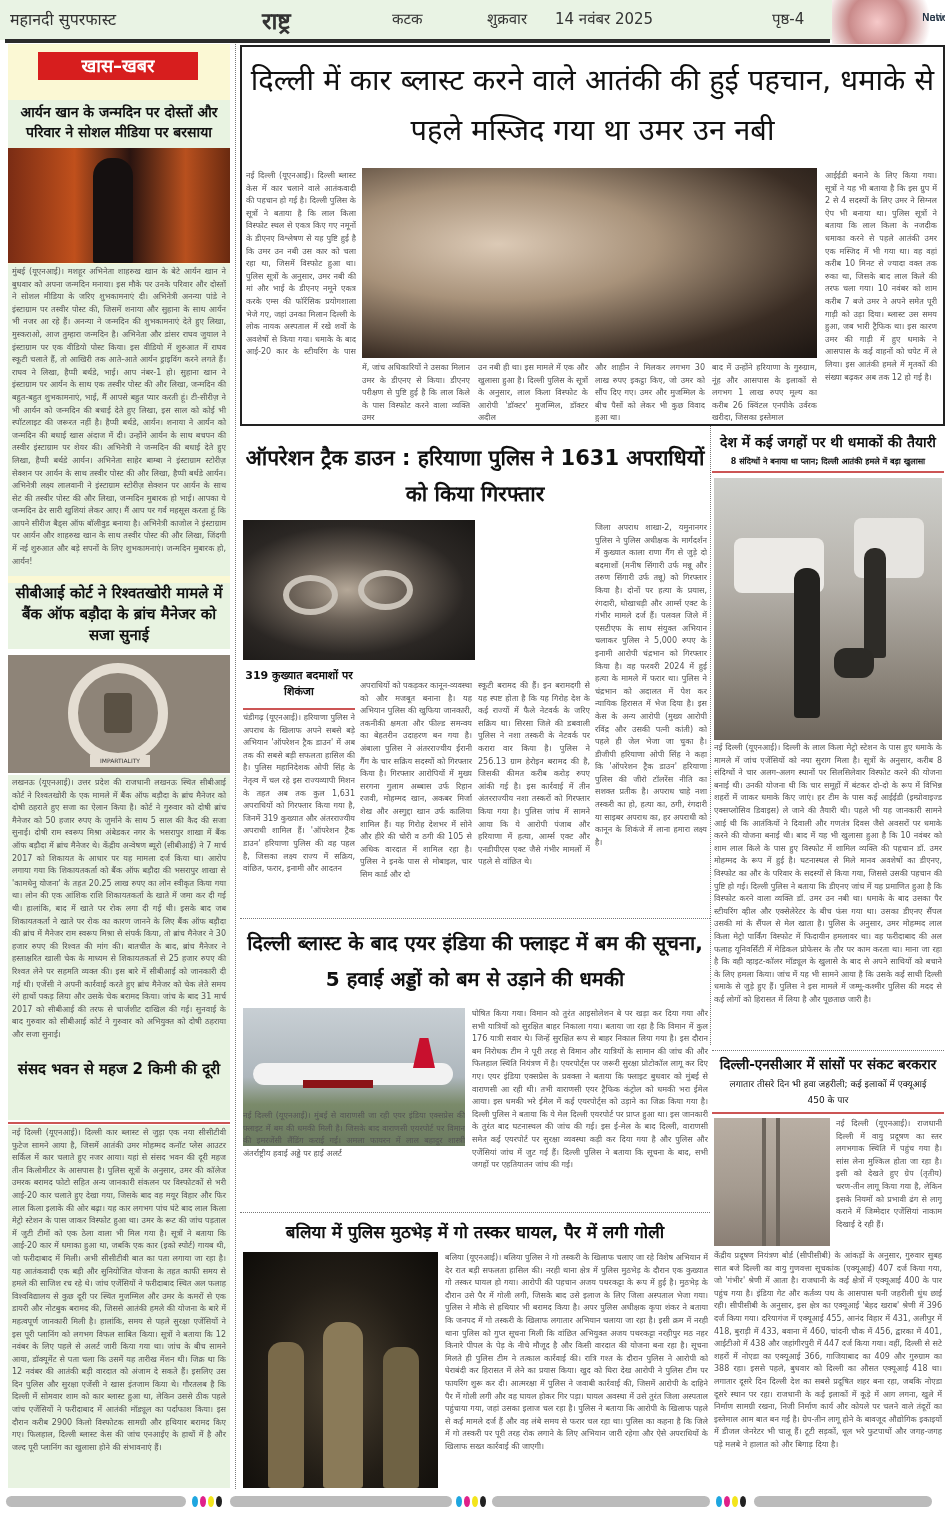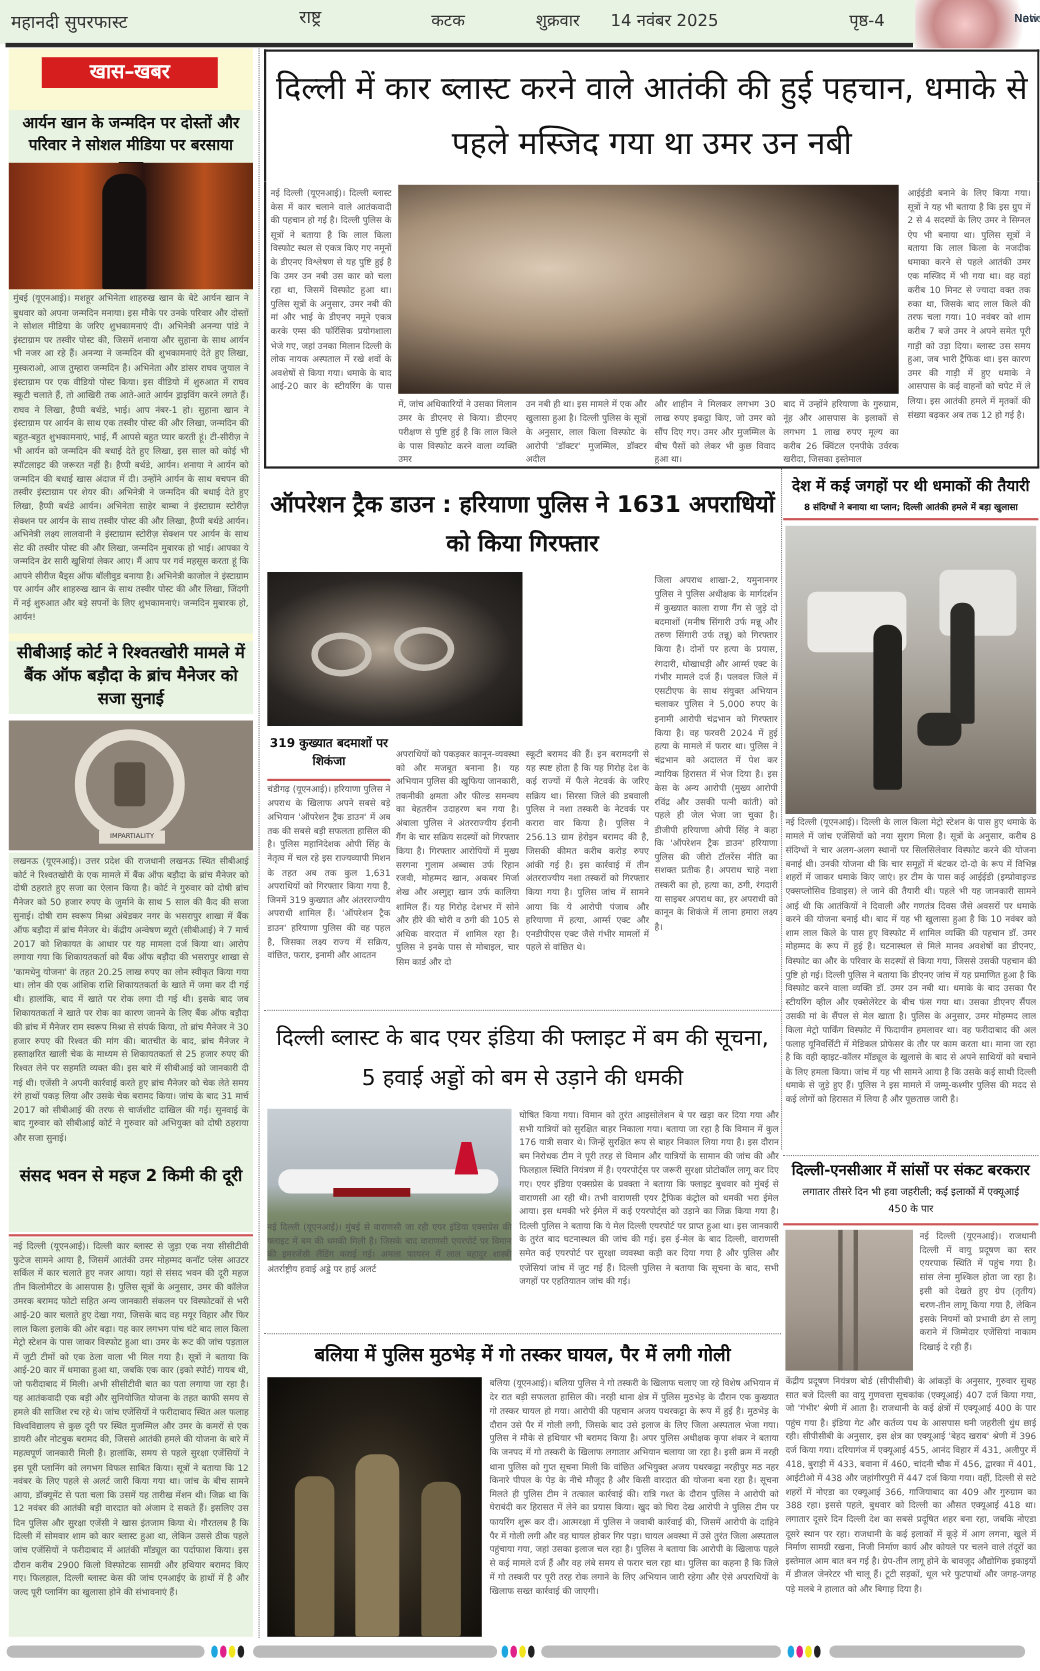--- a/index.html
+++ b/index.html
@@ -23,21 +23,21 @@
 .redline{border-top:2px solid #c55}
 .cmyk{position:absolute;top:1496px;display:flex;gap:2px}
 .cmyk i{display:block;width:6px;height:11px;border-radius:50%}
 .bar{position:absolute;top:1496px;height:11px;background:#bbb;border-radius:6px}
 </style>
 </head>
 <body>
 
 <div class="abs masthead">
   <span class="mh-text" style="left:10px;font-size:16px">महानदी सुपरफास्ट</span>
-  <span class="mh-text" style="left:272px;font-size:16px;top:4px;font-weight:normal">राष्ट्र</span>
+  <span class="mh-text" style="left:262px;font-size:23px;top:4px;font-weight:bold">राष्ट्र</span>
   <span class="mh-text" style="left:392px">कटक</span>
   <span class="mh-text" style="left:487px">शुक्रवार</span>
   <span class="mh-text" style="left:555px">14 नवंबर 2025</span>
   <span class="mh-text" style="left:772px">पृष्ठ-4</span>
   <div class="mh-rule"></div>
   <div class="logo">
       <span><span>National</span><br><span>News</span></span>
     </div>
 </div>
 
@@ -98,39 +98,39 @@
 <div class="abs redline" style="left:712px;top:471px;width:232px"></div>
 <div class="photo" style="left:714px;top:478px;width:228px;height:262px;background:linear-gradient(180deg,#cfd0cc 0%,#b6b2ab 40%,#8e877d 75%,#6f675d 100%)">
   <div style="position:absolute;left:20px;top:60px;width:90px;height:55px;background:#eceae6;border-radius:8px"></div>
   <div style="position:absolute;left:140px;top:40px;width:70px;height:60px;background:#e6e4e0;border-radius:8px"></div>
   <div style="position:absolute;left:80px;top:90px;width:26px;height:150px;background:#23221f;border-radius:12px 12px 4px 4px"></div>
   <div style="position:absolute;left:150px;top:70px;width:22px;height:110px;background:#2e2c28;border-radius:10px 10px 3px 3px"></div>
   <div style="position:absolute;left:120px;top:170px;width:40px;height:30px;background:#2c2a26;border-radius:12px"></div>
 </div>
 <div class="abs body-text" style="left:714px;top:742px;width:228px;height:306px">नई दिल्ली (यूएनआई)। दिल्ली के लाल किला मेट्रो स्टेशन के पास हुए धमाके के मामले में जांच एजेंसियों को नया सुराग मिला है। सूत्रों के अनुसार, करीब 8 संदिग्धों ने चार अलग-अलग स्थानों पर सिलसिलेवार विस्फोट करने की योजना बनाई थी। उनकी योजना थी कि चार समूहों में बंटकर दो-दो के रूप में विभिन्न शहरों में जाकर धमाके किए जाएं। हर टीम के पास कई आईईडी (इम्प्रोवाइज्ड एक्सप्लोसिव डिवाइस) ले जाने की तैयारी थी। पहले भी यह जानकारी सामने आई थी कि आतंकियों ने दिवाली और गणतंत्र दिवस जैसे अवसरों पर धमाके करने की योजना बनाई थी। बाद में यह भी खुलासा हुआ है कि 10 नवंबर को शाम लाल किले के पास हुए विस्फोट में शामिल व्यक्ति की पहचान डॉ. उमर मोहम्मद के रूप में हुई है। घटनास्थल से मिले मानव अवशेषों का डीएनए, विस्फोट का और के परिवार के सदस्यों से किया गया, जिससे उसकी पहचान की पुष्टि हो गई। दिल्ली पुलिस ने बताया कि डीएनए जांच में यह प्रमाणित हुआ है कि विस्फोट करने वाला व्यक्ति डॉ. उमर उन नबी था। धमाके के बाद उसका पैर स्टीयरिंग व्हील और एक्सेलेरेटर के बीच फंस गया था। उसका डीएनए सैंपल उसकी मां के सैंपल से मेल खाता है। पुलिस के अनुसार, उमर मोहम्मद लाल किला मेट्रो पार्किंग विस्फोट में फिदायीन हमलावर था। वह फरीदाबाद की अल फलाह यूनिवर्सिटी में मेडिकल प्रोफेसर के तौर पर काम करता था। माना जा रहा है कि वही व्हाइट-कॉलर मॉड्यूल के खुलासे के बाद से अपने साथियों को बचाने के लिए हमला किया। जांच में यह भी सामने आया है कि उसके कई साथी दिल्ली धमाके से जुड़े हुए हैं। पुलिस ने इस मामले में जम्मू-कश्मीर पुलिस की मदद से कई लोगों को हिरासत में लिया है और पूछताछ जारी है।</div>
 
-<div class="abs hd" style="left:242px;top:925px;width:466px;font-size:20px;line-height:36px;font-weight:normal">दिल्ली ब्लास्ट के बाद एयर इंडिया की फ्लाइट में बम की सूचना, 5 हवाई अड्डों को बम से उड़ाने की धमकी</div>
+<div class="abs hd" style="left:242px;top:925px;width:466px;font-size:20px;line-height:36px;font-weight:bold">दिल्ली ब्लास्ट के बाद एयर इंडिया की फ्लाइट में बम की सूचना, 5 हवाई अड्डों को बम से उड़ाने की धमकी</div>
 <div class="photo" style="left:243px;top:1008px;width:222px;height:138px;background:linear-gradient(180deg,#c8cfd4 0%,#aeb7bd 50%,#7a8a6a 70%,#6b7a60 100%)">
   <div style="position:absolute;left:10px;top:55px;width:200px;height:22px;background:#f2f2f2;border-radius:12px"></div>
   <div style="position:absolute;left:170px;top:30px;width:22px;height:30px;background:#c8102e;clip-path:polygon(0 100%,100% 100%,70% 0,30% 0)"></div>
   <div style="position:absolute;left:60px;top:72px;width:70px;height:8px;background:#8c1418"></div>
 </div>
 <div class="abs body-text" style="left:243px;top:1110px;width:222px;height:52px">नई दिल्ली (यूएनआई)। मुंबई से वाराणसी जा रही एयर इंडिया एक्सप्रेस की फ्लाइट में बम की धमकी मिली है। जिसके बाद वाराणसी एयरपोर्ट पर विमान की इमरजेंसी लैंडिंग कराई गई। अमला फायरन में लाल बहादुर शास्त्री अंतर्राष्ट्रीय हवाई अड्डे पर हाई अलर्ट</div>
 <div class="abs body-text" style="left:472px;top:1008px;width:236px;height:194px">घोषित किया गया। विमान को तुरंत आइसोलेशन बे पर खड़ा कर दिया गया और सभी यात्रियों को सुरक्षित बाहर निकाला गया। बताया जा रहा है कि विमान में कुल 176 यात्री सवार थे। जिन्हें सुरक्षित रूप से बाहर निकाल लिया गया है। इस दौरान बम निरोधक टीम ने पूरी तरह से विमान और यात्रियों के सामान की जांच की और फिलहाल स्थिति नियंत्रण में है। एयरपोर्ट्स पर जरूरी सुरक्षा प्रोटोकॉल लागू कर दिए गए। एयर इंडिया एक्सप्रेस के प्रवक्ता ने बताया कि फ्लाइट बुधवार को मुंबई से वाराणसी आ रही थी। तभी वाराणसी एयर ट्रैफिक कंट्रोल को धमकी भरा ईमेल आया। इस धमकी भरे ईमेल में कई एयरपोर्ट्स को उड़ाने का जिक्र किया गया है। दिल्ली पुलिस ने बताया कि ये मेल दिल्ली एयरपोर्ट पर प्राप्त हुआ था। इस जानकारी के तुरंत बाद घटनास्थल की जांच की गई। इस ई-मेल के बाद दिल्ली, वाराणसी समेत कई एयरपोर्ट पर सुरक्षा व्यवस्था कड़ी कर दिया गया है और पुलिस और एजेंसियां जांच में जुट गई हैं। दिल्ली पुलिस ने बताया कि सूचना के बाद, सभी जगहों पर एहतियातन जांच की गई।</div>
 <div class="hline" style="left:240px;top:1212px;width:470px"></div>
 
 <div class="hline" style="left:712px;top:1050px;width:232px"></div>
 <div class="abs hd" style="left:712px;top:1053px;width:232px;font-size:13.5px;line-height:22px">दिल्ली-एनसीआर में सांसों पर संकट बरकरार</div>
 <div class="abs hd" style="left:722px;top:1076px;width:212px;font-size:9px;line-height:16px;font-weight:normal">लगातार तीसरे दिन भी हवा जहरीली; कई इलाकों में एक्यूआई 450 के पार</div>
 <div class="abs redline" style="left:712px;top:1112px;width:232px"></div>
 <div class="photo" style="left:714px;top:1118px;width:116px;height:128px;background:linear-gradient(180deg,#b9afa4 0%,#a59b90 55%,#8a7f75 100%)">
   <div style="position:absolute;left:48px;top:0;width:4px;height:128px;background:#6d655c"></div>
   <div style="position:absolute;left:62px;top:0;width:4px;height:128px;background:#6d655c"></div>
 </div>
-<div class="abs body-text" style="left:836px;top:1118px;width:106px;height:128px">नई दिल्ली (यूएनआई)। राजधानी दिल्ली में वायु प्रदूषण का स्तर एयरपाक स्थिति में पहुंच गया है। सांस लेना मुश्किल होता जा रहा है। इसी को देखते हुए ग्रेप (तृतीय) चरण-तीन लागू किया गया है, लेकिन इसके नियमों को प्रभावी ढंग से लागू कराने में जिम्मेदार एजेंसियां नाकाम दिखाई दे रही हैं।</div>
+<div class="abs body-text" style="left:836px;top:1118px;width:106px;height:128px">नई दिल्ली (यूएनआई)। राजधानी दिल्ली में वायु प्रदूषण का स्तर लगभगाक स्थिति में पहुंच गया है। सांस लेना मुश्किल होता जा रहा है। इसी को देखते हुए ग्रेप (तृतीय) चरण-तीन लागू किया गया है, लेकिन इसके नियमों को प्रभावी ढंग से लागू कराने में जिम्मेदार एजेंसियां नाकाम दिखाई दे रही हैं।</div>
 <div class="abs body-text" style="left:714px;top:1250px;width:228px;height:238px">केंद्रीय प्रदूषण नियंत्रण बोर्ड (सीपीसीबी) के आंकड़ों के अनुसार, गुरुवार सुबह सात बजे दिल्ली का वायु गुणवत्ता सूचकांक (एक्यूआई) 407 दर्ज किया गया, जो 'गंभीर' श्रेणी में आता है। राजधानी के कई क्षेत्रों में एक्यूआई 400 के पार पहुंच गया है। इंडिया गेट और कर्तव्य पथ के आसपास घनी जहरीली धुंध छाई रही। सीपीसीबी के अनुसार, इस क्षेत्र का एक्यूआई 'बेहद खराब' श्रेणी में 396 दर्ज किया गया। दरियागंज में एक्यूआई 455, आनंद विहार में 431, अलीपुर में 418, बुराड़ी में 433, बवाना में 460, चांदनी चौक में 456, द्वारका में 401, आईटीओ में 438 और जहांगीरपुरी में 447 दर्ज किया गया। वहीं, दिल्ली से सटे शहरों में नोएडा का एक्यूआई 366, गाजियाबाद का 409 और गुरुग्राम का 388 रहा। इससे पहले, बुधवार को दिल्ली का औसत एक्यूआई 418 था। लगातार दूसरे दिन दिल्ली देश का सबसे प्रदूषित शहर बना रहा, जबकि नोएडा दूसरे स्थान पर रहा। राजधानी के कई इलाकों में कूड़े में आग लगना, खुले में निर्माण सामग्री रखना, निजी निर्माण कार्य और कोयले पर चलने वाले तंदूरों का इस्तेमाल आम बात बन गई है। ग्रेप-तीन लागू होने के बावजूद औद्योगिक इकाइयों में डीजल जेनरेटर भी चालू हैं। टूटी सड़कों, धूल भरे फुटपाथों और जगह-जगह पड़े मलबे ने हालात को और बिगाड़ दिया है।</div>
 
 <div class="abs hd" style="left:242px;top:1220px;width:466px;font-size:17px;line-height:24px">बलिया में पुलिस मुठभेड़ में गो तस्कर घायल, पैर में लगी गोली</div>
 <div class="photo" style="left:243px;top:1252px;width:195px;height:236px;background:radial-gradient(ellipse at 50% 55%,#4a4030 0%,#221d16 55%,#0e0c09 100%)">
   <div style="position:absolute;left:25px;top:90px;width:36px;height:146px;background:#7a6a4a;border-radius:14px 14px 3px 3px"></div>
   <div style="position:absolute;left:80px;top:70px;width:40px;height:166px;background:#8a7a58;border-radius:16px 16px 3px 3px"></div>
   <div style="position:absolute;left:140px;top:95px;width:36px;height:141px;background:#6f6244;border-radius:14px 14px 3px 3px"></div>
 </div>
 <div class="abs body-text" style="left:445px;top:1252px;width:263px;height:236px">बलिया (यूएनआई)। बलिया पुलिस ने गो तस्करी के खिलाफ चलाए जा रहे विशेष अभियान में देर रात बड़ी सफलता हासिल की। नरही थाना क्षेत्र में पुलिस मुठभेड़ के दौरान एक कुख्यात गो तस्कर घायल हो गया। आरोपी की पहचान अजय पथरकट्टा के रूप में हुई है। मुठभेड़ के दौरान उसे पैर में गोली लगी, जिसके बाद उसे इलाज के लिए जिला अस्पताल भेजा गया। पुलिस ने मौके से हथियार भी बरामद किया है। अपर पुलिस अधीक्षक कृपा शंकर ने बताया कि जनपद में गो तस्करी के खिलाफ लगातार अभियान चलाया जा रहा है। इसी क्रम में नरही थाना पुलिस को गुप्त सूचना मिली कि वांछित अभियुक्त अजय पथरकट्टा नरहीपुर मठ नहर किनारे पीपल के पेड़ के नीचे मौजूद है और किसी वारदात की योजना बना रहा है। सूचना मिलते ही पुलिस टीम ने तत्काल कार्रवाई की। रात्रि गश्त के दौरान पुलिस ने आरोपी को घेराबंदी कर हिरासत में लेने का प्रयास किया। खुद को घिरा देख आरोपी ने पुलिस टीम पर फायरिंग शुरू कर दी। आत्मरक्षा में पुलिस ने जवाबी कार्रवाई की, जिसमें आरोपी के दाहिने पैर में गोली लगी और वह घायल होकर गिर पड़ा। घायल अवस्था में उसे तुरंत जिला अस्पताल पहुंचाया गया, जहां उसका इलाज चल रहा है। पुलिस ने बताया कि आरोपी के खिलाफ पहले से कई मामले दर्ज हैं और वह लंबे समय से फरार चल रहा था। पुलिस का कहना है कि जिले में गो तस्करी पर पूरी तरह रोक लगाने के लिए अभियान जारी रहेगा और ऐसे अपराधियों के खिलाफ सख्त कार्रवाई की जाएगी।</div>
 

